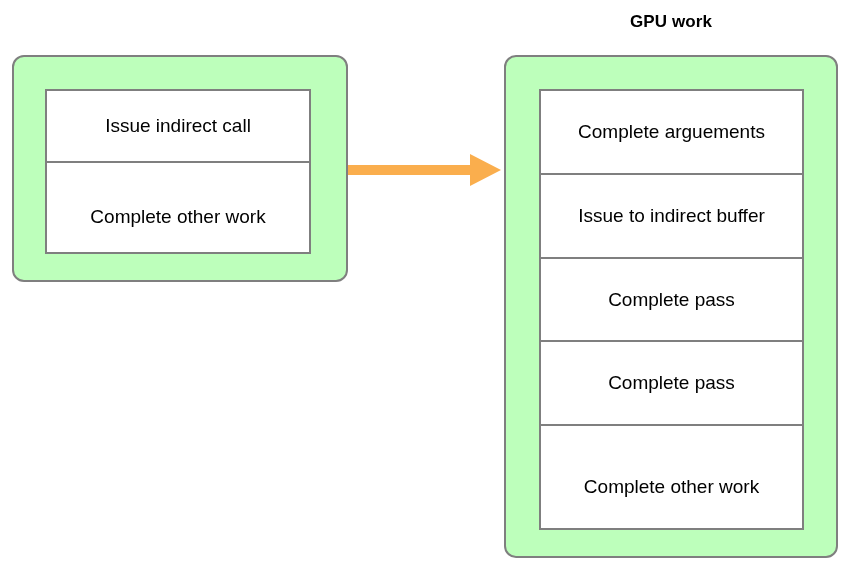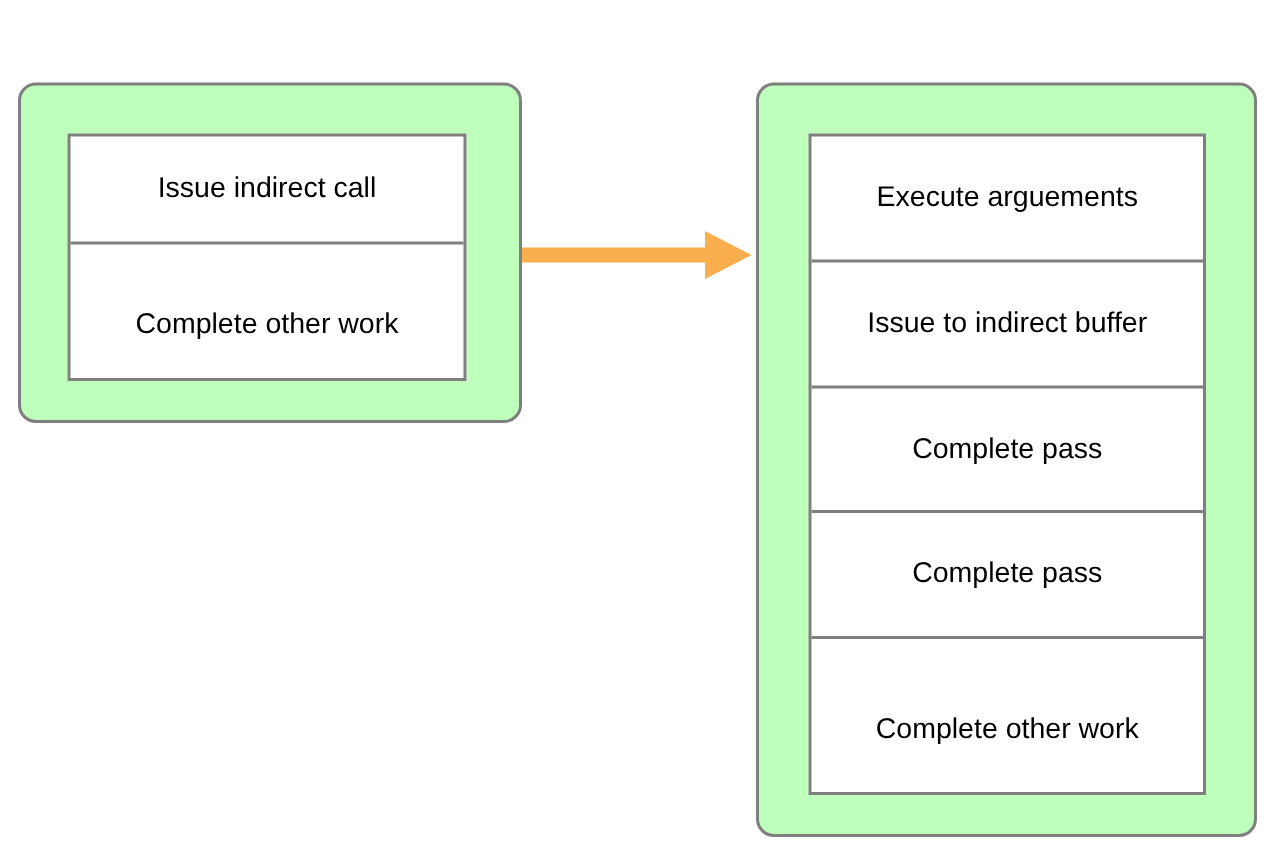--- a/index.html
+++ b/index.html
@@ -111,32 +111,33 @@
     width: 154px;
     height: 34px;
   }
 </style>
 </head>
 <body>
 
 <div class="canvas">
 
 
+  <div class="col-title" id="gpu-title">GPU work</div>
 
   <div class="lane" id="cpu-lane"></div>
 
   <div class="steps" id="cpu-steps">
     <div class="step">Issue indirect call</div>
     <div class="step">Complete other work</div>
   </div>
 
   <div class="lane" id="gpu-lane"></div>
 
   <div class="steps" id="gpu-steps">
-    <div class="step">Execute arguements</div>
+    <div class="step">Complete arguements</div>
     <div class="step">Issue to indirect buffer</div>
     <div class="step">Complete pass</div>
     <div class="step">Complete pass</div>
     <div class="step">Complete other work</div>
   </div>
 
   <svg id="cpu-gpu-arrow" viewBox="0 0 154 34" aria-hidden="true">
     <polygon points="0,12 122,12 122,1 153,17 122,33 122,22 0,22" fill="#faae4d"></polygon>
   </svg>
 

